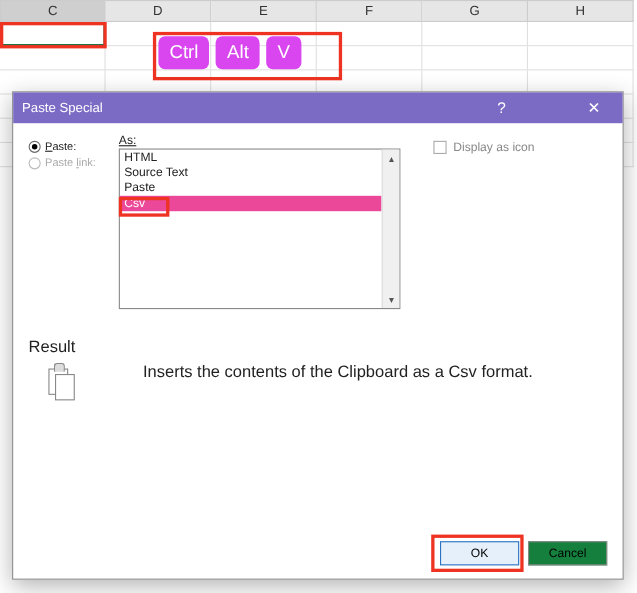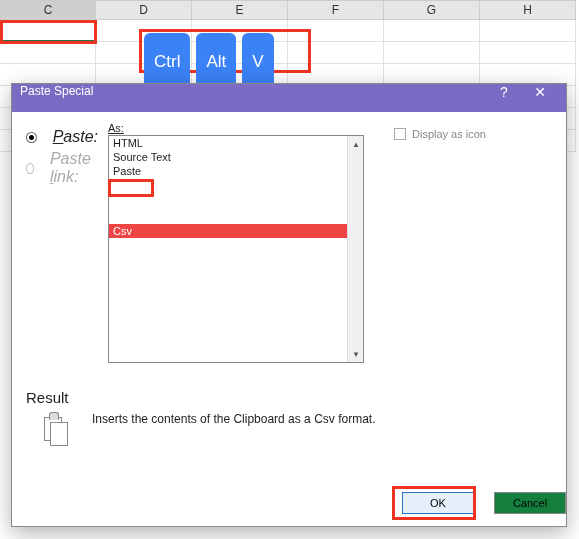--- a/index.html
+++ b/index.html
@@ -12,65 +12,65 @@
   .col-header.active { background: #cfcfcf; }
   .rows { }
   .row { display: flex; height: 22px; }
   .cell { flex: none; width: 96px; height: 22px; border: 1px solid #e0e0e0; border-left: none; border-top: none; }
   .cell.selected { border: 2px solid #217346; }
 
   .red-cell { position: absolute; top: 20px; left: 0; width: 97px; height: 24px; border: 3px solid #e32; pointer-events: none; }
   .red-keys { position: absolute; top: 29px; left: 139px; width: 172px; height: 44px; border: 3px solid #e32; pointer-events: none; }
 
   .keys { position: absolute; top: 33px; left: 144px; display: flex; gap: 6px; }
-  .key { background: #3b82f6; color: #fff; border-radius: 6px; padding: 19px 10px; font-size: 17px; font-family: Arial, sans-serif; }
+  .key { background: #d946ef; color: #fff; border-radius: 6px; padding: 5px 10px; font-size: 17px; font-family: Arial, sans-serif; }
 
   .dialog { position: absolute; top: 83px; left: 11px; width: 556px; height: 444px; background: #fff; border: 1px solid #8a8a8a; box-shadow: 0 6px 20px rgba(0,0,0,0.3); }
-  .titlebar { height: 28px; background: #7b6bc5; color: #fff; display: flex; align-items: flex-start; padding: 0 8px; font-size: 12px; }
+  .titlebar { height: 28px; background: #7b6bc5; color: #fff; display: flex; align-items: center; padding: 0 8px; font-size: 12px; gap: 48px; }
   .titlebar .title { flex: 1; }
   .titlebar .win-btn { width: 36px; text-align: center; font-size: 14px; cursor: pointer; }
 
   .dlg-body { padding: 10px 14px 12px 14px; font-size: 11px; color: #222; }
   .source-label { margin-bottom: 38px; }
 
   .main-row { display: flex; align-items: flex-start; gap: 10px; }
   .radios { width: 72px; padding-top: 6px; }
-  .radio-row { display: flex; align-items: center; gap: 16px; margin-bottom: 4px; font-size: 16px; font-style: italic; }
+  .radio-row { display: flex; align-items: center; gap: 4px; margin-bottom: 4px; font-size: 10px; }
   .radio-row.disabled { color: #aaa; }
   .radio { width: 11px; height: 11px; border: 1px solid #666; border-radius: 50%; display: inline-flex; align-items: center; justify-content: center; }
   .radio.disabled { border-color: #bbb; }
   .radio .dot { width: 5px; height: 5px; background: #000; border-radius: 50%; }
 
   .as-col { width: 256px; position: relative; }
   .as-label { font-size: 11px; margin-bottom: 1px; }
   .as-label span { text-decoration: underline; }
-  .listbox-wrap { display: flex; border: 1px solid #888; height: 228px; background: #fff; }
+  .listbox-wrap { display: flex; border: 1px solid #888; height: 146px; background: #fff; }
   .listbox { flex: 1; overflow: hidden; }
   .list-item { padding: 0 4px; font-size: 11px; line-height: 14px; cursor: pointer; white-space: nowrap; }
-  .list-item.selected { background: #ef4444; color: #fff; margin-top: 46px; }
+  .list-item.selected { background: #ec4899; color: #fff; }
   .scrollbar { width: 16px; background: #f0f0f0; border-left: 1px solid #ddd; position: relative; }
   .scroll-arrow { position: absolute; left: 0; width: 16px; height: 16px; font-size: 9px; text-align: center; line-height: 16px; color: #555; cursor: pointer; }
   .scroll-arrow.up { top: 0; }
   .scroll-arrow.down { bottom: 0; }
 
   .red-csv { position: absolute; top: 57px; left: 0; width: 46px; height: 18px; border: 3px solid #e32; pointer-events: none; }
 
   .right-opts { flex: 1; padding-top: 6px; padding-left: 20px; }
   .chk-row { display: flex; gap: 6px; font-size: 11px; color: #888; }
   .chk { width: 12px; height: 12px; border: 1px solid #aaa; }
 
   .result-label { margin-top: 26px; font-size: 15px; }
   .result-row { display: flex; align-items: flex-start; gap: 16px; margin-top: 6px; }
   .clip-icon { width: 40px; height: 42px; margin-left: 10px; position: relative; }
   .clip-icon .page1 { position: absolute; top: 5px; left: 8px; width: 18px; height: 24px; background: #fff; border: 1px solid #888; }
   .clip-icon .page2 { position: absolute; top: 10px; left: 14px; width: 18px; height: 24px; background: #fff; border: 1px solid #888; }
   .clip-icon .clip { position: absolute; top: 0; left: 13px; width: 10px; height: 8px; border: 1px solid #888; border-bottom: none; border-radius: 3px 3px 0 0; background: #ddd; }
-  .result-text { font-size: 12px; padding-top: 0px; }
-
-  .btn-row { position: absolute; bottom: 12px; right: 0; display: flex; gap: 20px; }
+  .result-text { font-size: 15px; padding-top: 0px; margin-left: 38px; }
+
+  .btn-row { position: absolute; bottom: 12px; right: 14px; display: flex; gap: 8px; }
   .btn { width: 72px; height: 22px; border: 1px solid #888; background: #15803d; font-size: 11px; display: flex; align-items: center; justify-content: center; cursor: pointer; }
   .btn.default { border: 1px solid #2a72c0; background: #e6f0fb; }
   .red-ok { position: absolute; bottom: 6px; right: 90px; width: 84px; height: 34px; border: 3px solid #e32; pointer-events: none; }
 </style>
 </head>
 <body>
 
 <div class="sheet">
   <div class="col-headers">
     <div class="col-header active">C</div>

